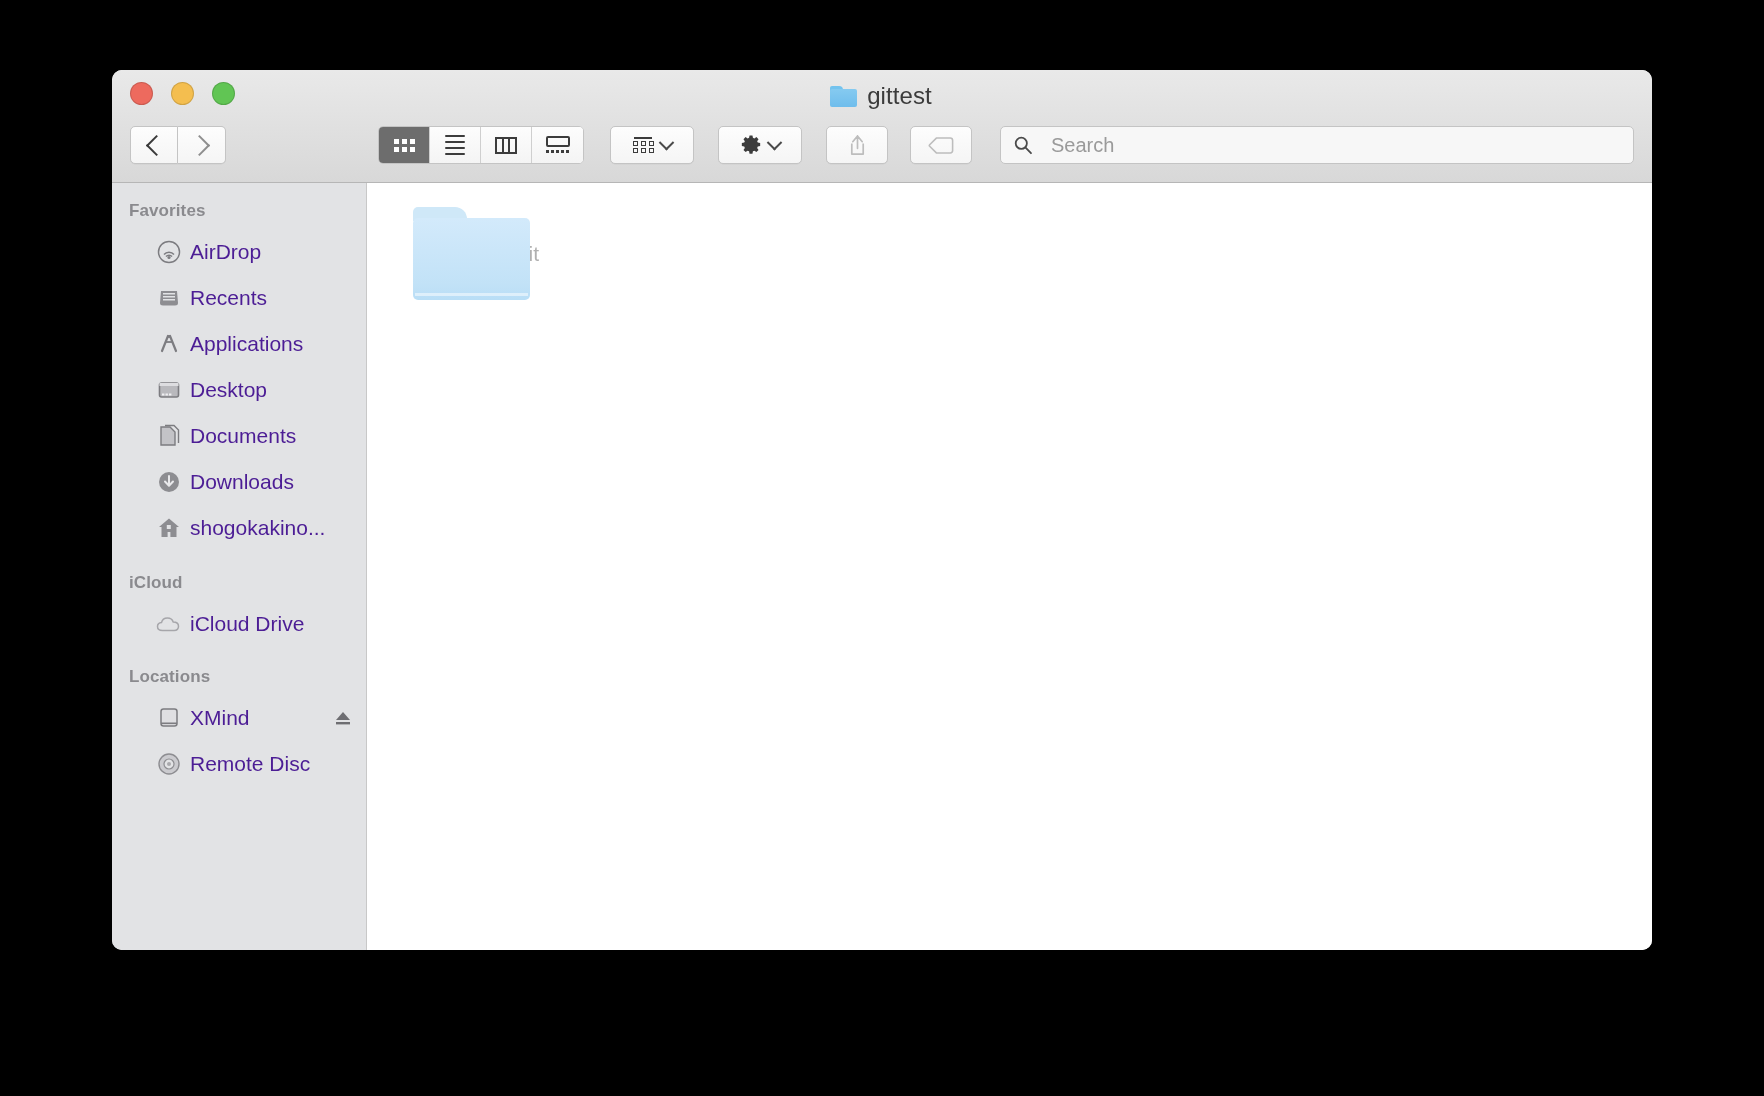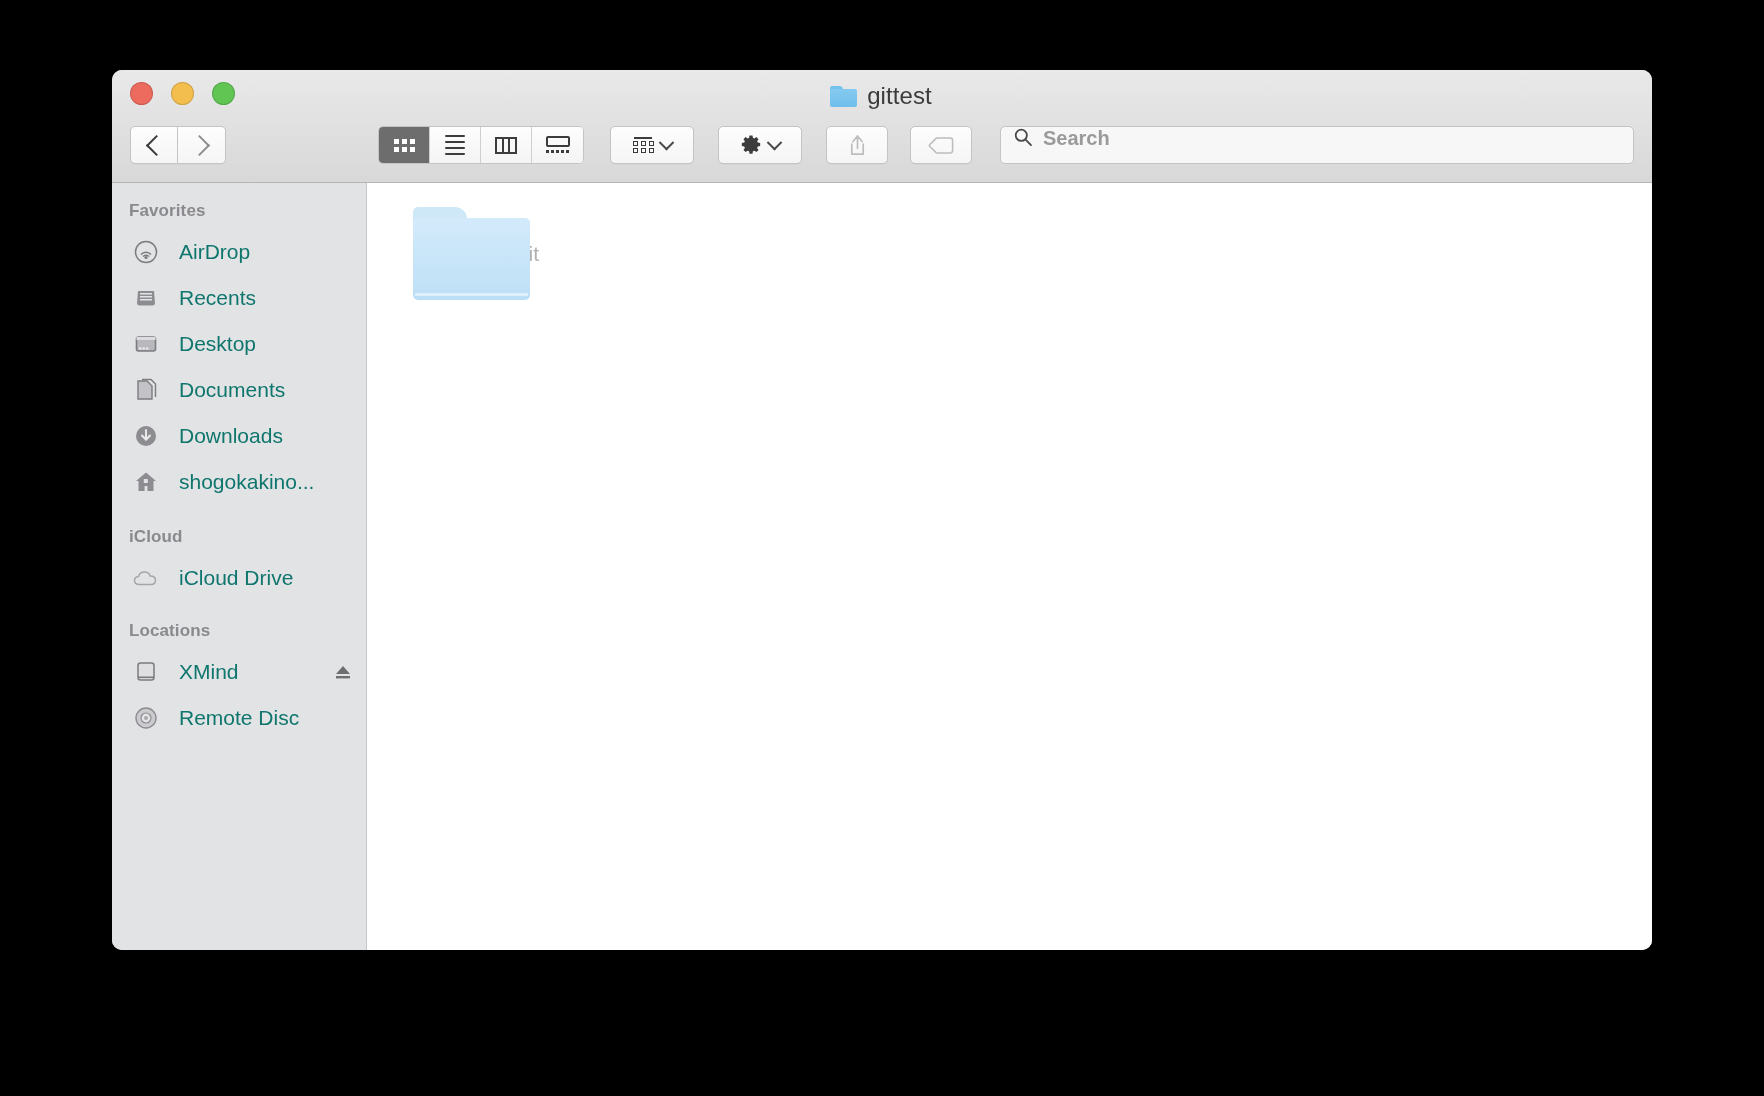--- a/index.html
+++ b/index.html
@@ -223,25 +223,24 @@
   .tag-btn { width: 62px; margin-right: 28px; }
 
   
   .search-field {
     flex: 1;
     height: 38px;
     background: #f7f7f7;
     border: 1px solid #c4c4c4;
     border-radius: 5px;
     display: flex;
-    align-items: flex-start;
+    align-items: center;
     padding: 0 12px;
     box-sizing: border-box;
-    gap: 10px;
-    font-weight: bold;
+    gap: 18px;
   }
   .search-placeholder {
     font-size: 20px;
     color: #9a9a9a;
   }
 
   
   .body-row {
     flex: 1;
     display: flex;
@@ -265,25 +264,25 @@
     padding: 0 0 8px 17px;
     letter-spacing: 0.1px;
   }
   .sb-section { margin-bottom: 20px; }
   .sb-section:first-child { margin-bottom: 22px; }
 
   .sb-item {
     height: 46px;
     display: flex;
     align-items: center;
-    padding-left: 21px;
+    padding-left: 44px;
     padding-right: 14px;
-    gap: 20px;
+    gap: 8px;
     font-size: 21px;
-    color: #0f766e;
+    color: #4c1d95;
     box-sizing: border-box;
   }
   .sb-ico {
     width: 26px; height: 26px;
     flex: 0 0 26px;
     display: flex; align-items: center; justify-content: center;
     color: #7c7c80;
   }
   .sb-label {
     white-space: nowrap;
@@ -487,20 +486,30 @@
             <svg width="24" height="24" viewBox="0 0 24 24">
               <path d="M4 5 L20 5 L21 17 Q21 19.5 18 19.5 L6 19.5 Q3 19.5 3 17 Z" fill="#8d8d91"></path>
               <rect x="6" y="7" width="12" height="1.5" fill="#e2e3e5"></rect>
               <rect x="6" y="10" width="12" height="1.5" fill="#e2e3e5"></rect>
               <rect x="6" y="13" width="12" height="1.5" fill="#e2e3e5"></rect>
             </svg>
           </span>
           <span class="sb-label">Recents</span>
         </div>
 
+        <div class="sb-item">
+          <span class="sb-ico">
+            <svg width="24" height="24" viewBox="0 0 24 24">
+              <path d="M11 4 L5 19 M13 4 L19 19" stroke="#7c7c80" stroke-width="2.2" fill="none" stroke-linecap="round"></path>
+              <path d="M9 10 L15 10" stroke="#7c7c80" stroke-width="1.8"></path>
+              <circle cx="12" cy="4.5" r="1.6" fill="#7c7c80"></circle>
+            </svg>
+          </span>
+          <span class="sb-label">Applications</span>
+        </div>
 
         <div class="sb-item">
           <span class="sb-ico">
             <svg width="24" height="24" viewBox="0 0 24 24">
               <rect x="2.5" y="5" width="19" height="14" rx="2" stroke="#7c7c80" stroke-width="1.6" fill="#b9b9bd"></rect>
               <rect x="2.5" y="5" width="19" height="3" fill="#dddde0"></rect>
               <rect x="5" y="15.5" width="2.4" height="2" fill="#f0f0f2"></rect>
               <rect x="8.5" y="15.5" width="2.4" height="2" fill="#f0f0f2"></rect>
               <rect x="12" y="15.5" width="2.4" height="2" fill="#f0f0f2"></rect>
             </svg>

